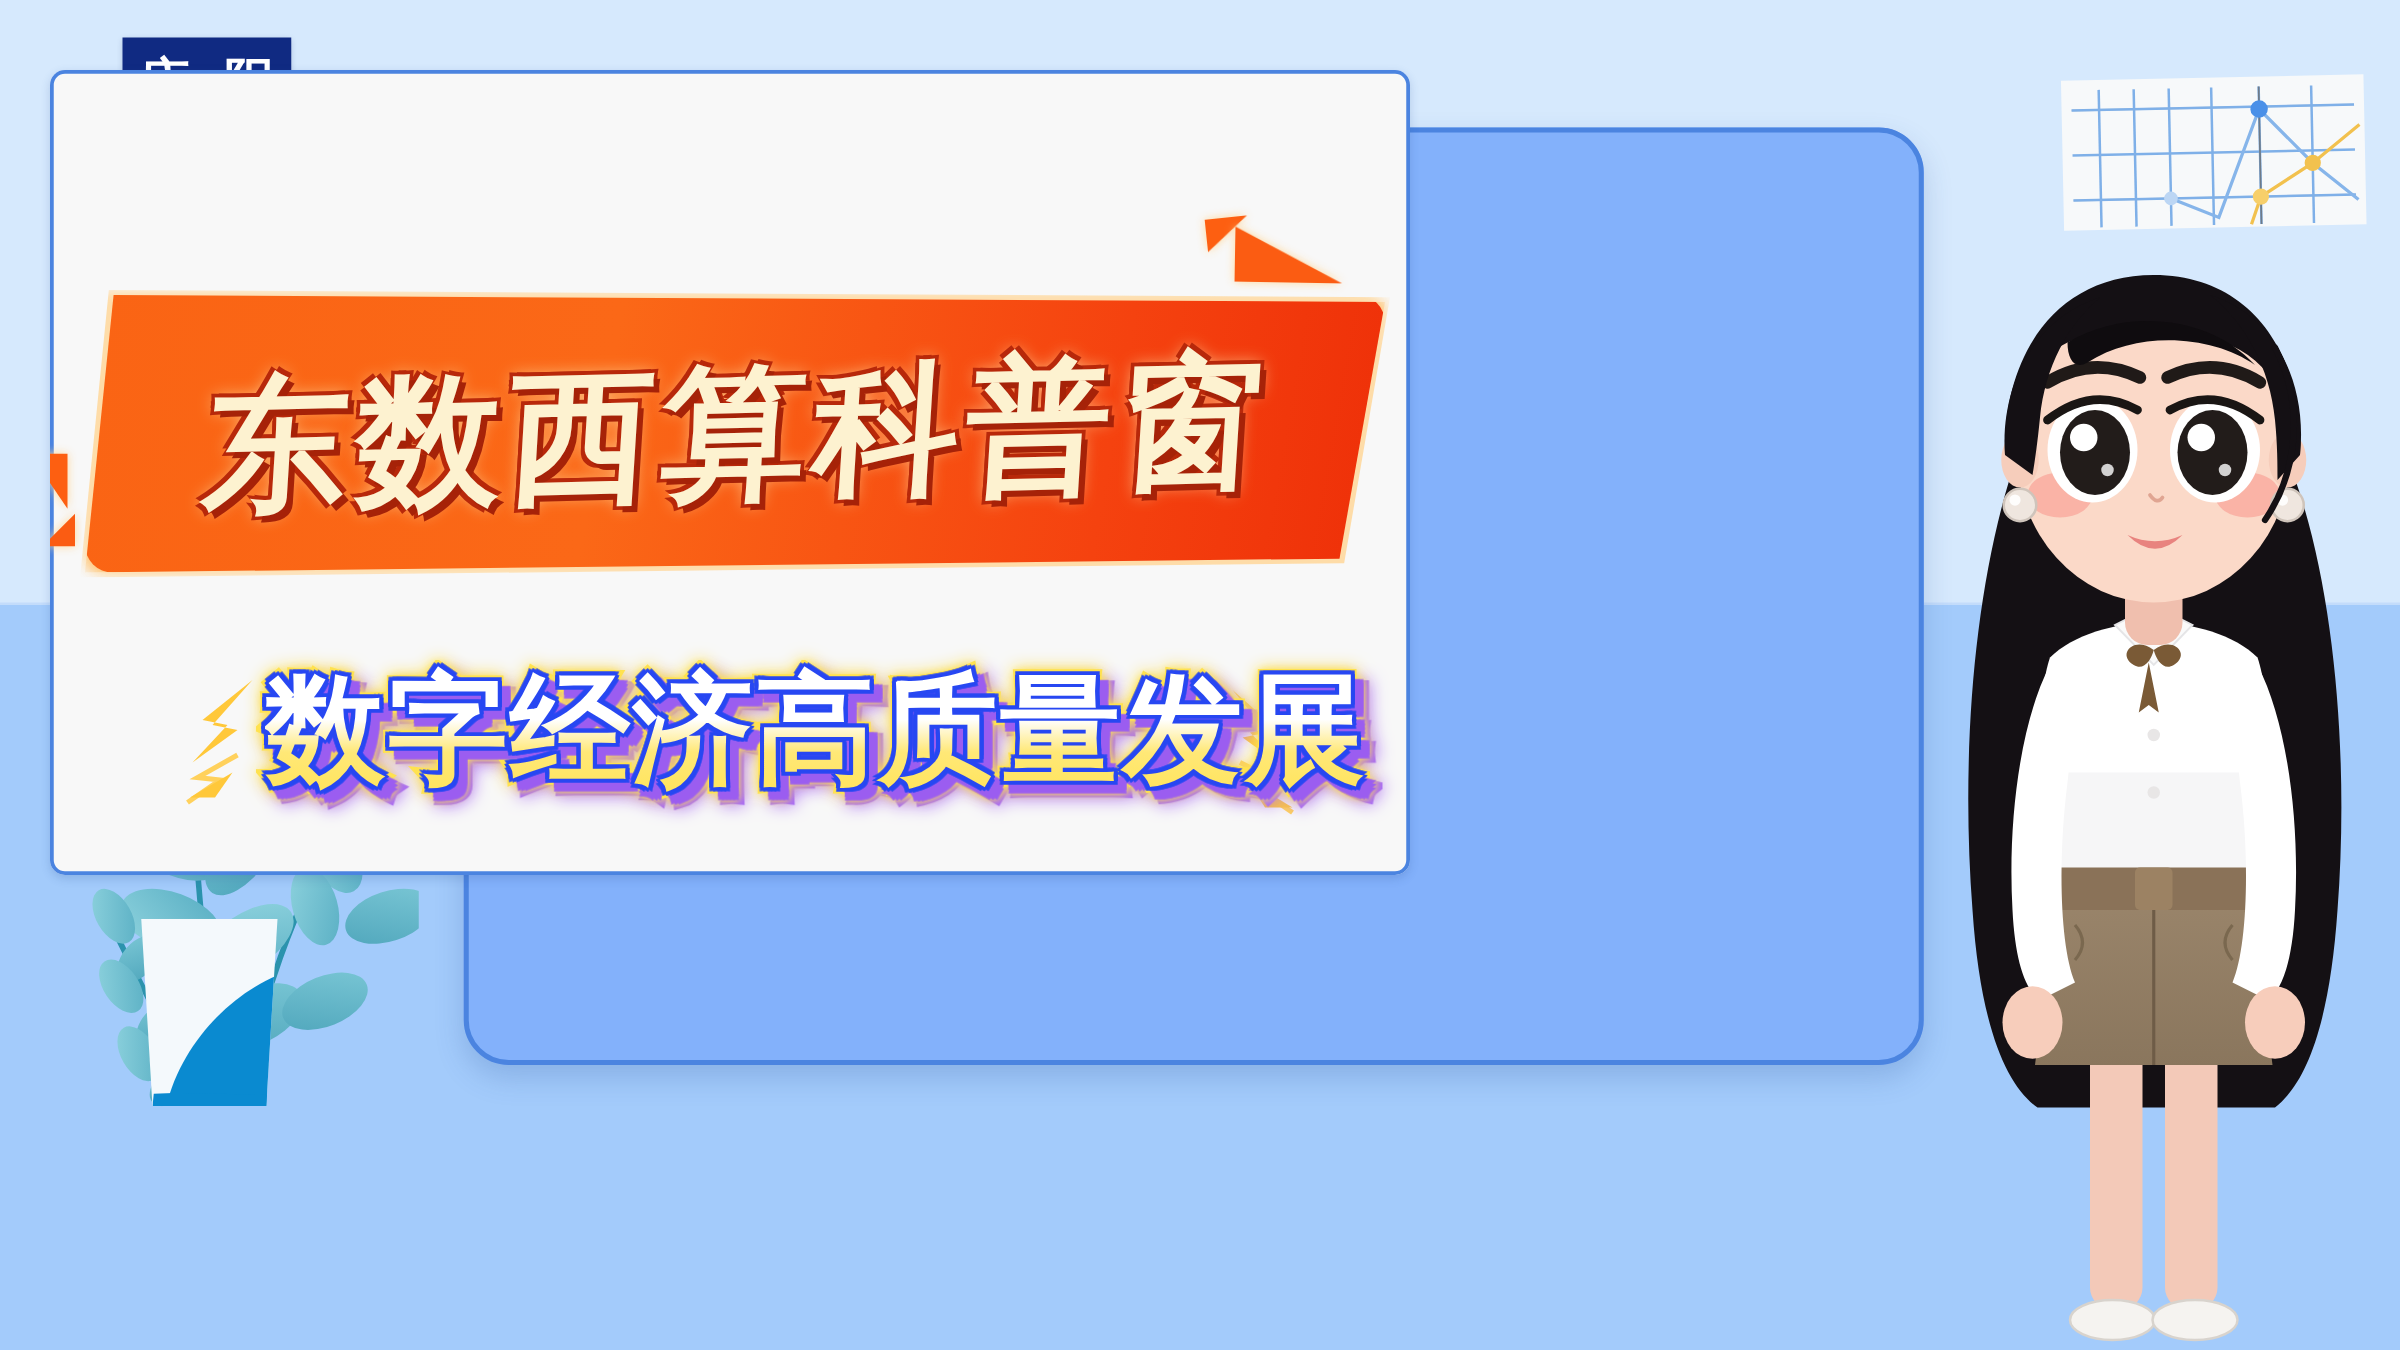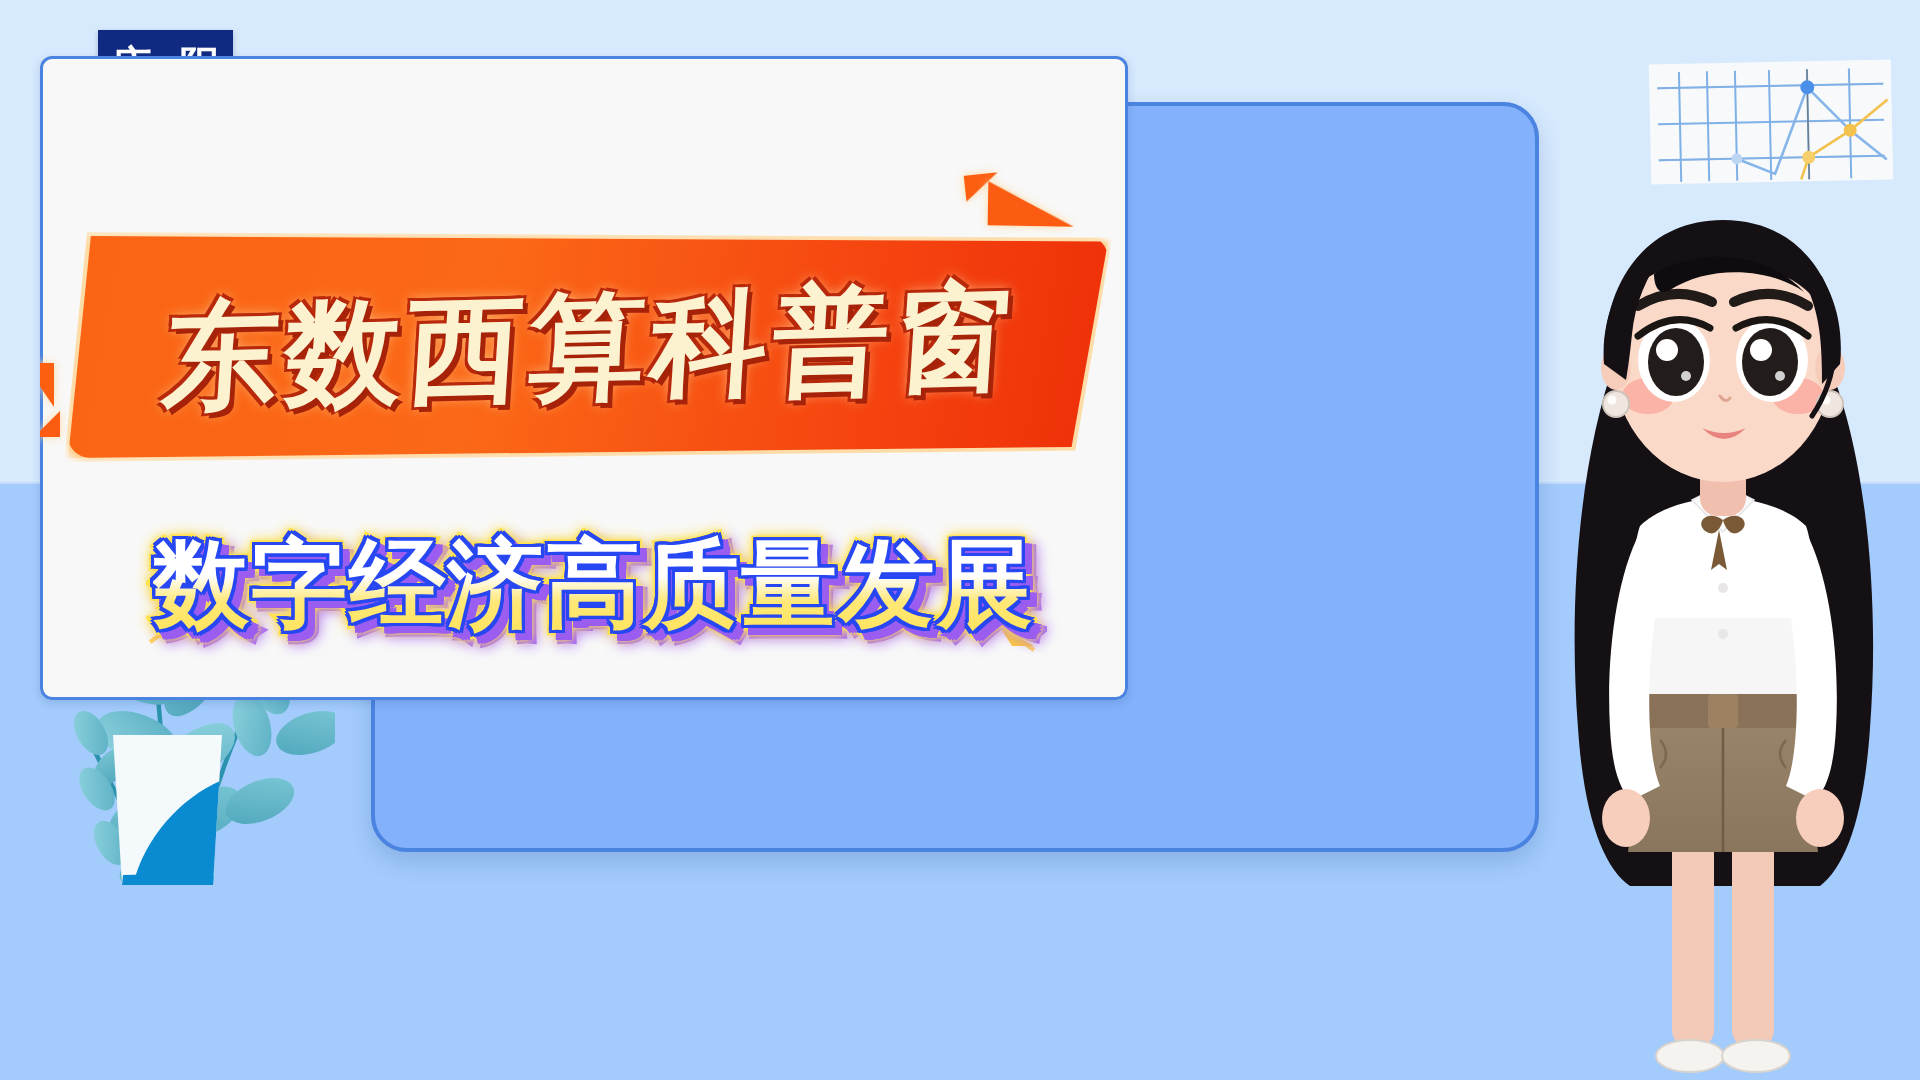--- a/index.html
+++ b/index.html
@@ -111,21 +111,21 @@
   
   .tri-c{position:absolute;left:-16px;top:307px;width:0;height:0;
     border-right:30px solid #fd5f11;border-bottom:44px solid transparent;
     filter:drop-shadow(0 0 4px rgba(255,214,150,.95));}
   .tri-d{position:absolute;left:-6px;top:355px;width:0;height:0;
     border-right:26px solid #fb5c12;border-top:26px solid transparent;
     filter:drop-shadow(0 0 4px rgba(255,214,150,.95));}
 
   
   .subtitle-wrap{position:absolute;left:54px;top:460px;width:1000px;height:140px;
-                 display:flex;align-items:center;justify-content:center;}
+                 display:flex;align-items:center;justify-content:flex-end;}
   .subtitle{
     position:relative;
     font-family:"DejaVu Sans","Liberation Sans",sans-serif;
     font-weight:900;font-size:96px;letter-spacing:2px;white-space:nowrap;
     background:linear-gradient(180deg,#ffffff 0%,#ffffff 42%,#ffe877 62%,#ffe24f 100%);
     -webkit-background-clip:text;background-clip:text;color:transparent;
     -webkit-text-stroke:0px transparent;
     filter:
       drop-shadow(0 0 0 #1d3df0)
       drop-shadow(3px 0 0 #2747f2) drop-shadow(-3px 0 0 #2747f2)

